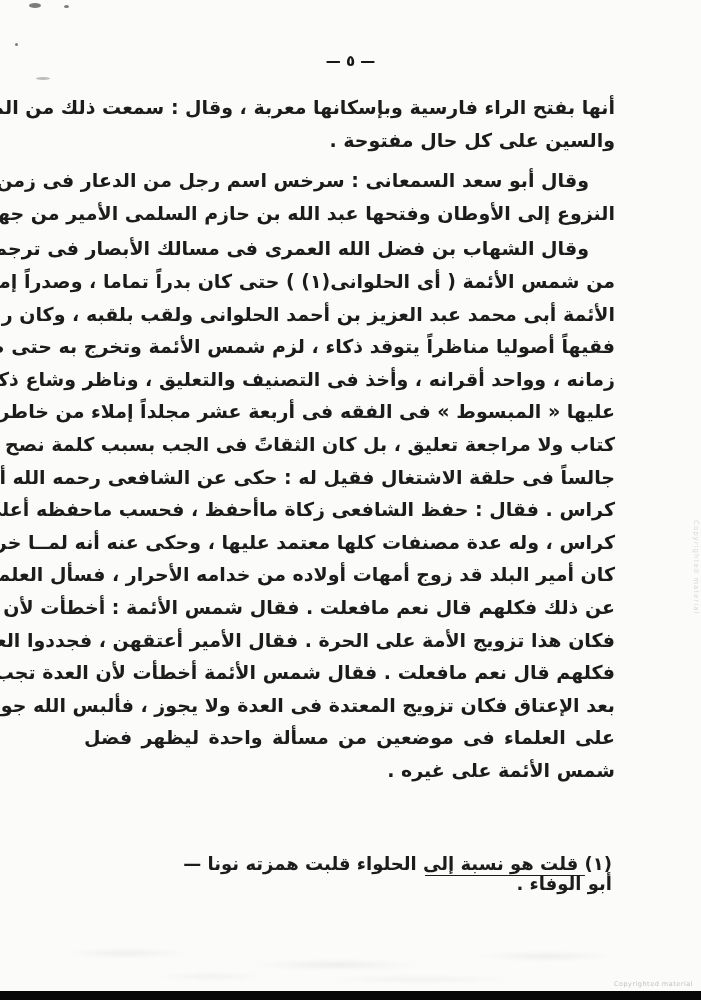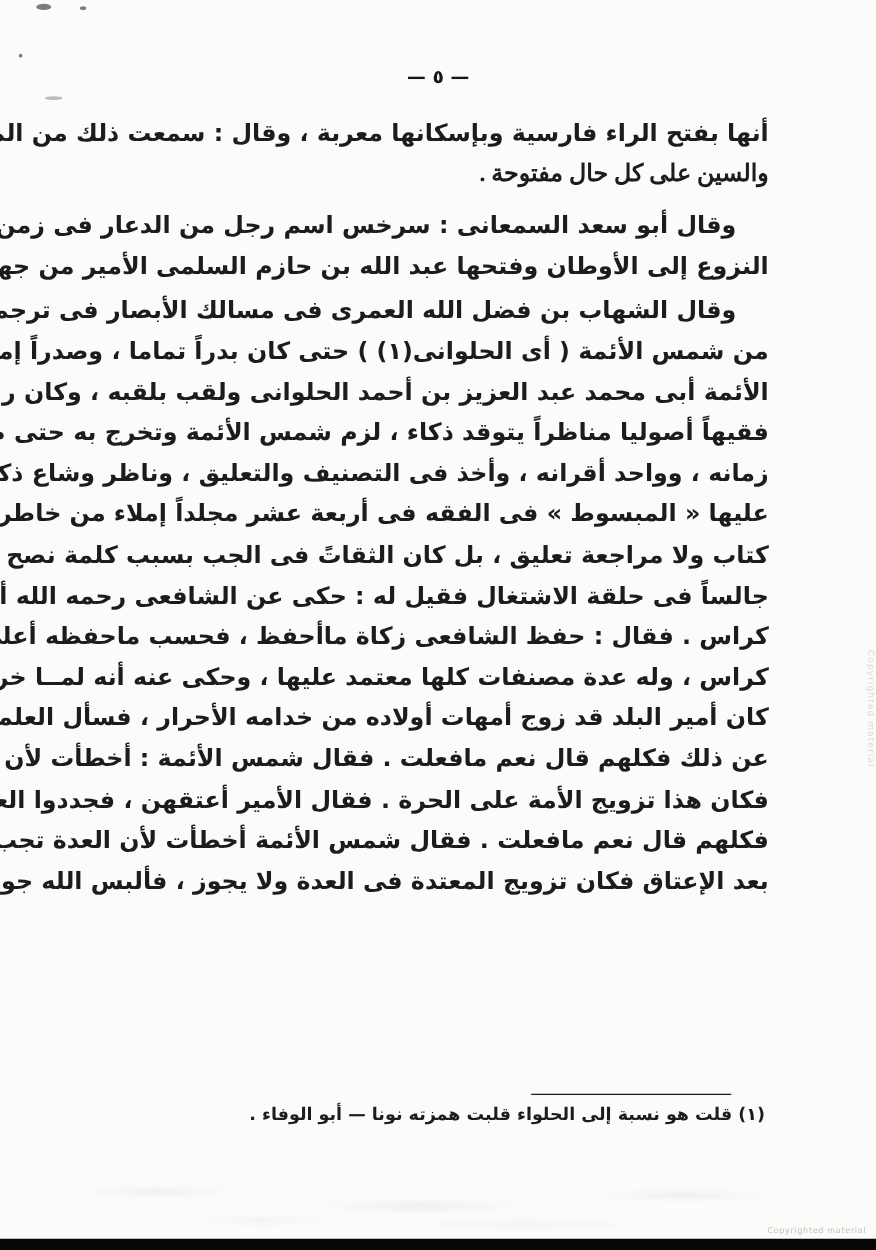--- a/index.html
+++ b/index.html
@@ -44,38 +44,37 @@
   .para.gap-sm { margin-bottom: 3px; }
   .line {
     text-align: justify;
     text-align-last: justify;
     white-space: nowrap;
     height: 32.6px;
   }
   .line.last {
     text-align-last: right;
     white-space: normal;
-    font-family: Liberation Serif, serif;
   }
   .para.indent .line:first-child { padding-right: 26px; }
   .footnote-sep {
     position: absolute;
     top: 875px;
     left: 425px;
     width: 160px;
     border-top: 1.6px solid #1c1c1c;
   }
   .footnote {
     position: absolute;
-    top: 882px;
+    top: 854px;
     right: 89px;
     width: 430px;
     direction: rtl;
     text-align: right;
-    font-size: 14px;
+    font-size: 18px;
     font-weight: bold;
     color: #1c1c1c;
     line-height: 20px;
   }
   .watermark-side {
     position: absolute;
     top: 520px;
     right: 1px;
     writing-mode: vertical-rl;
     font-size: 7px;
@@ -156,20 +155,21 @@
       <div class="line">عليها « المبسوط » فى الفقه فى أربعة عشر مجلداً إملاء من خاطره من غير مطالعة</div>
       <div class="line">كتاب ولا مراجعة تعليق ، بل كان الثقاتً فى الجب بسبب كلمة نصح بها ، وكان يملى</div>
       <div class="line">جالساً فى حلقة الاشتغال فقيل له : حكى عن الشافعى رحمه الله أنه كان يحفظ ثلاثمائة</div>
       <div class="line">كراس . فقال : حفظ الشافعى زكاة ماأحفظ ، فحسب ماحفظه أعلى اثنى عشر ألف</div>
       <div class="line">كراس ، وله عدة مصنفات كلها معتمد عليها ، وحكى عنه أنه لمــا خرج من السجن</div>
       <div class="line">كان أمير البلد قد زوج أمهات أولاده من خدامه الأحرار ، فسأل العلماء الحاضرين</div>
       <div class="line">عن ذلك فكلهم قال نعم مافعلت . فقال شمس الأئمة : أخطأت لأن تحت كل خادم حرة</div>
       <div class="line">فكان هذا تزويج الأمة على الحرة . فقال الأمير أعتقهن ، فجددوا العقد فسأل العلماء</div>
       <div class="line">فكلهم قال نعم مافعلت . فقال شمس الأئمة أخطأت لأن العدة تجب على أمهات الأولاد</div>
       <div class="line">بعد الإعتاق فكان تزويج المعتدة فى العدة ولا يجوز ، فألبس الله جواب هذه المسألة</div>
+      <div class="line last">على العلماء فى موضعين من مسألة واحدة ليظهر فضل شمس الأئمة على غيره .</div>
     </div>
 
   </div>
 
   <div class="footnote-sep"></div>
   <div class="footnote">(١) قلت هو نسبة إلى الحلواء قلبت همزته نونا — أبو الوفاء .</div>
 
   <div class="scan-noise"></div>
   <div class="watermark-side">Copyrighted material</div>
   <div class="watermark-bottom">Copyrighted material</div>

